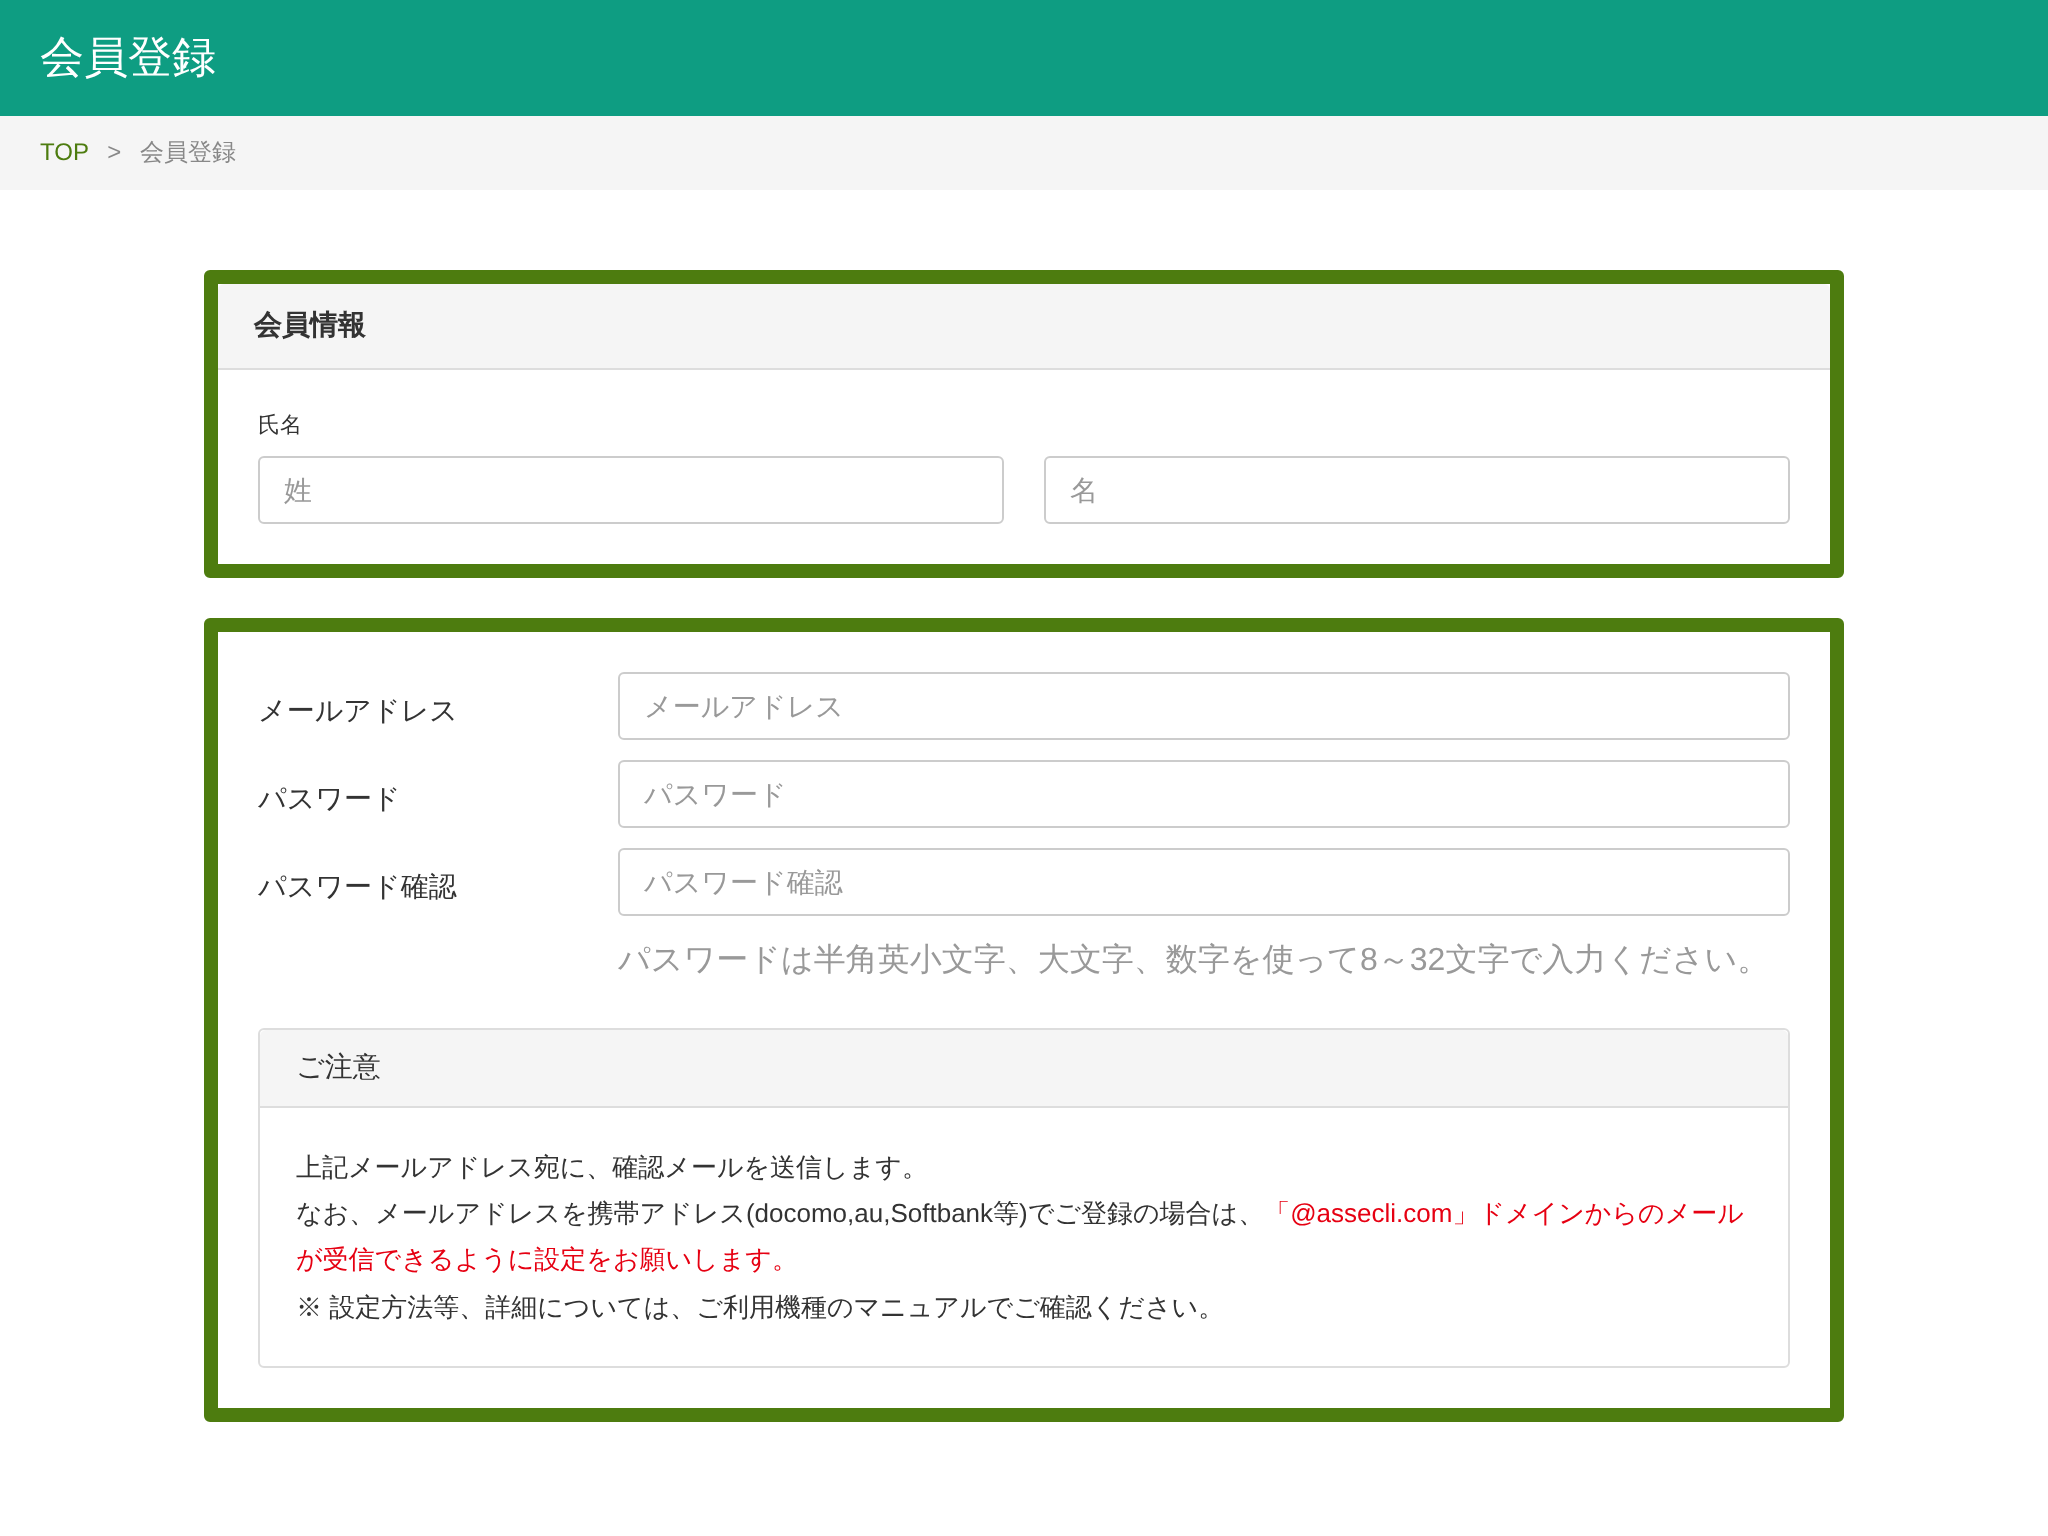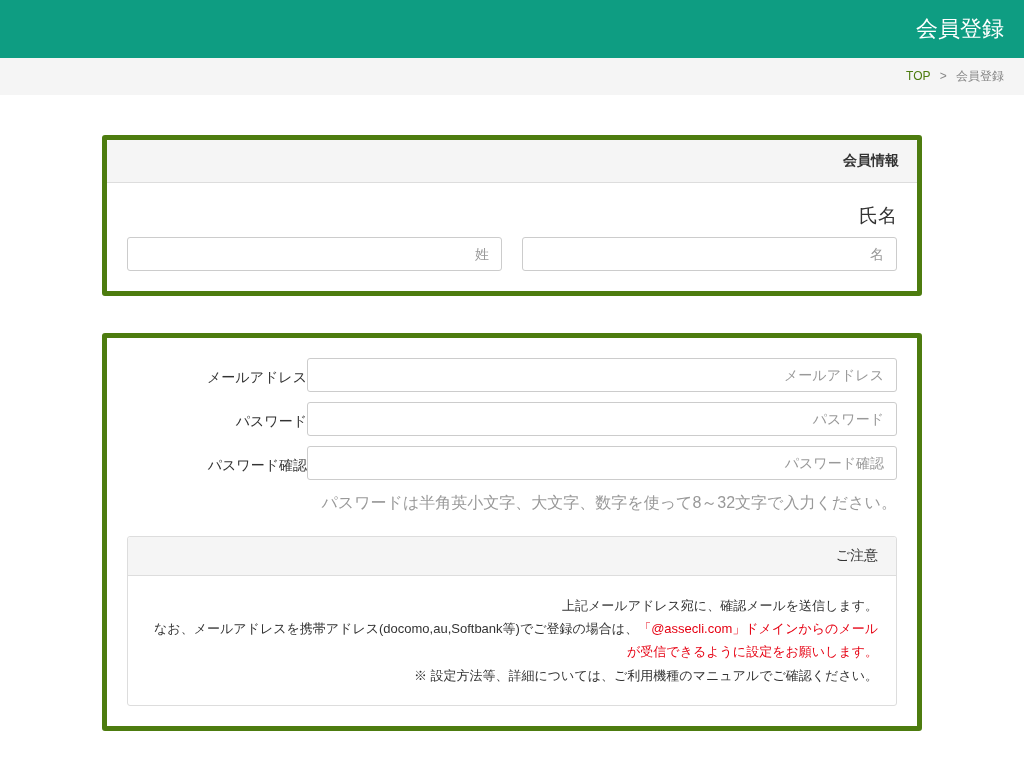--- a/index.html
+++ b/index.html
@@ -1,19 +1,18 @@
 <!DOCTYPE html>
 <html><head>
   <meta charset="utf-8">
   <style>
     * {
       box-sizing: border-box;
       margin: 0;
       padding: 0;
-      text-align: right;
     }
     body {
       font-family: "Hiragino Kaku Gothic ProN", "メイリオ", Meiryo, sans-serif;
       font-size: 14px;
       color: #333;
       background: #fff;
     }
     .header-bar {
       background: #0e9d82;
       color: #fff;
@@ -34,23 +33,23 @@
     .breadcrumb .sep {
       margin: 0 6px;
       color: #888;
     }
     .container {
       max-width: 860px;
       margin: 40px auto 0;
       padding: 0 20px;
     }
     .panel {
-      border: 5px solid #4d7c0f;
+      border: 7px solid #4d7c0f;
       border-radius: 3px;
-      margin-bottom: 37px;
+      margin-bottom: 20px;
       background: #fff;
     }
     .panel-heading {
       background: #f5f5f5;
       border-bottom: 1px solid #ddd;
       padding: 12px 18px;
       font-size: 14px;
       font-weight: bold;
       color: #333;
       border-radius: 3px 3px 0 0;
@@ -60,21 +59,21 @@
     }
     .form-group {
       margin-bottom: 18px;
     }
     .form-group:last-child {
       margin-bottom: 0;
     }
     .form-label {
       display: block;
       margin-bottom: 8px;
-      font-size: 19px;
+      font-size: 11px;
       color: #333;
     }
     .row {
       display: flex;
       gap: 20px;
     }
     .col {
       flex: 1;
     }
     .form-control {

